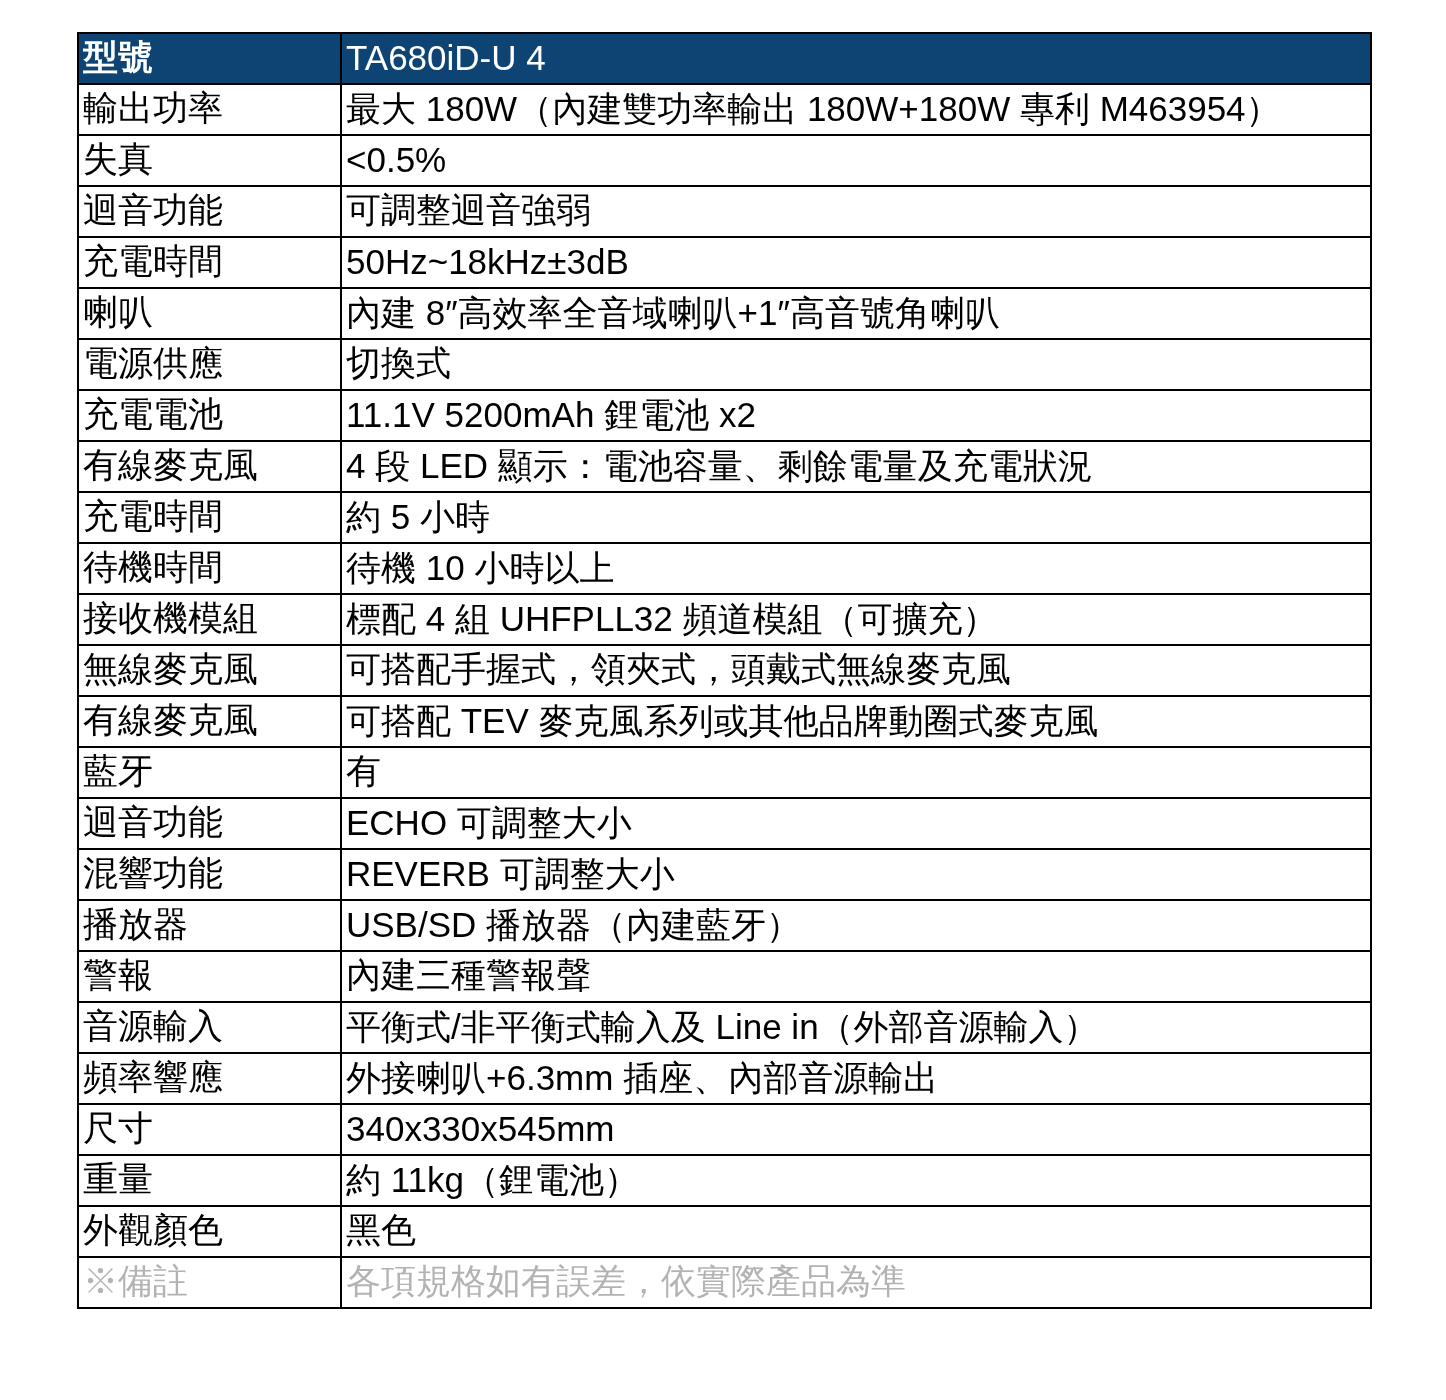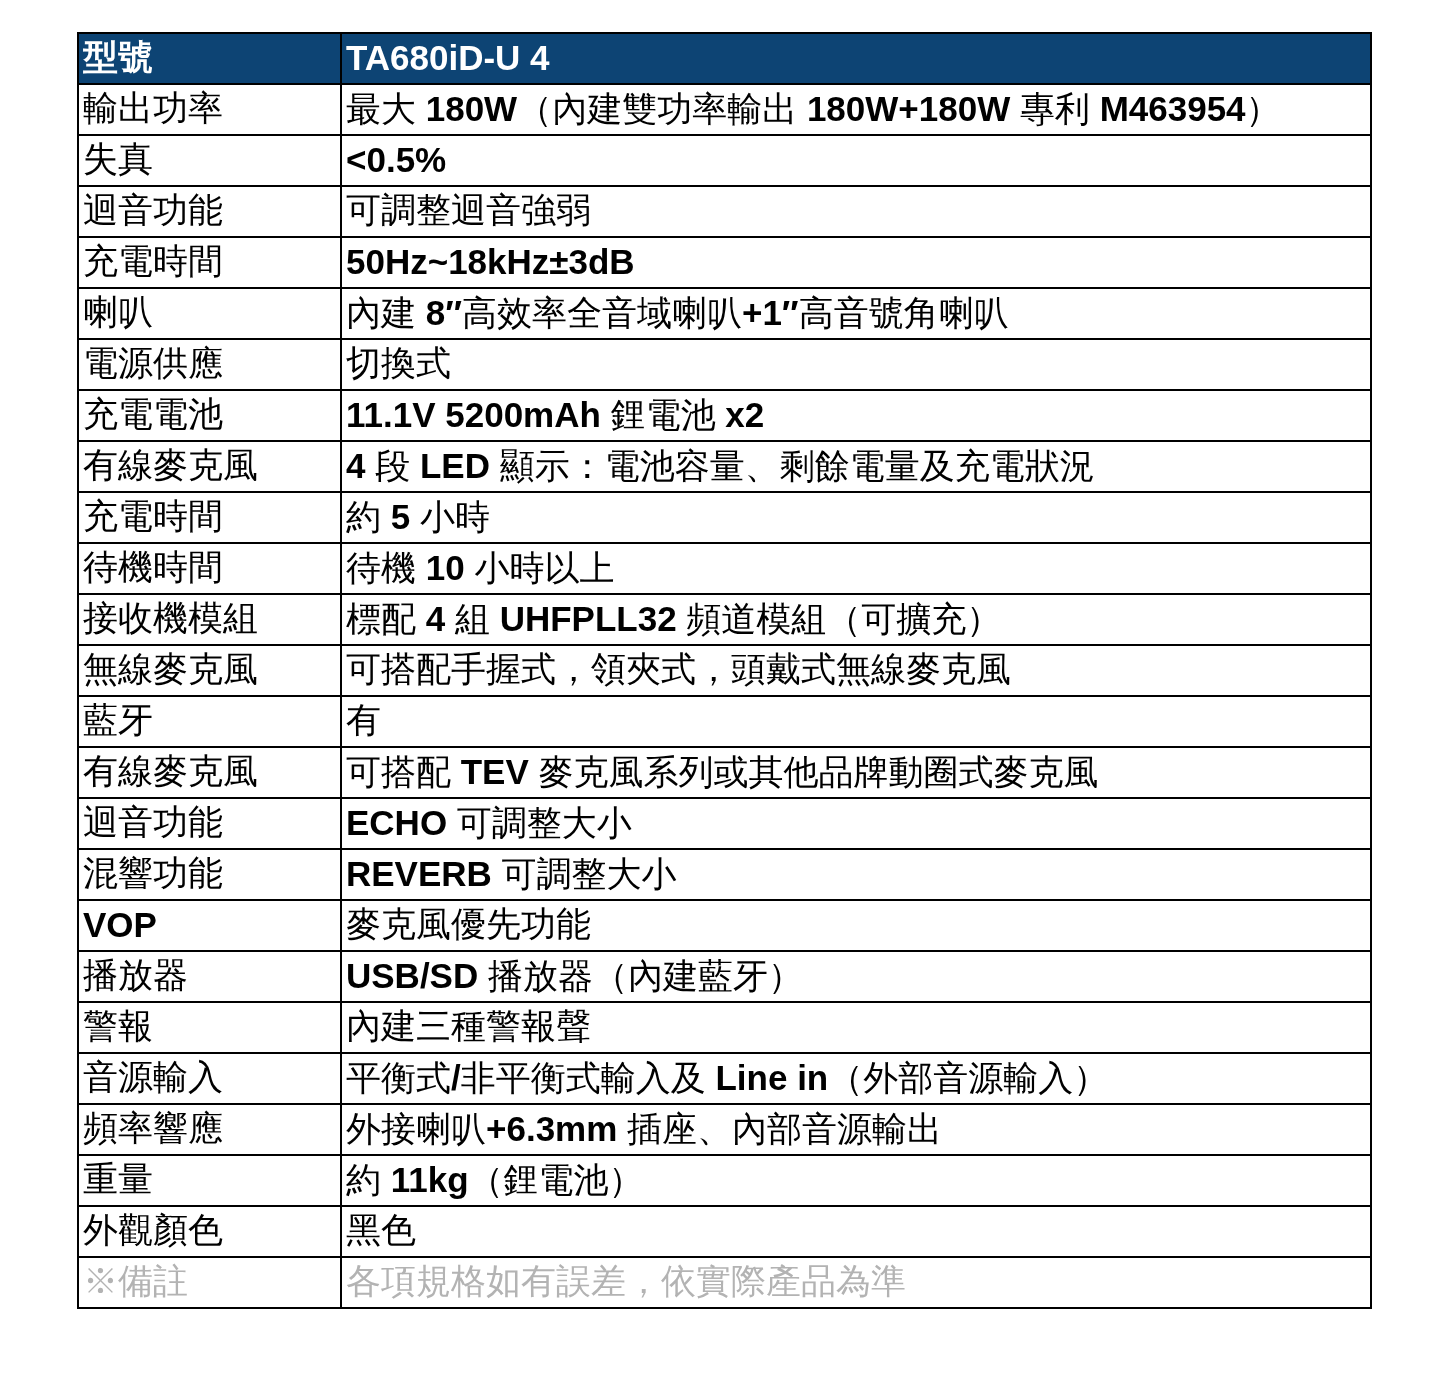--- a/index.html
+++ b/index.html
@@ -44,21 +44,21 @@
     background: var(--header-bg, #0d4474);
     color: var(--header-text, #ffffff);
     font-weight: bold;
   }
   tr.muted td {
     color: var(--muted, #b3b3b3);
   }
   
   b {
     font-family: "Liberation Sans", "DejaVu Sans", sans-serif;
-    font-weight: bold;
+    font-weight: normal;
   }
 </style>
 </head>
 <body>
 
 <div class="page">
   <table class="spec-table">
     <colgroup>
       <col class="col-label">
       <col class="col-value">
@@ -111,56 +111,56 @@
         </tr>
         <tr>
           <td class="label-cell">接收機模組</td>
           <td class="value-cell">標配<b> 4 </b>組<b> UHFPLL32 </b>頻道模組（可擴充）</td>
         </tr>
         <tr>
           <td class="label-cell">無線麥克風</td>
           <td class="value-cell">可搭配手握式，領夾式，頭戴式無線麥克風</td>
         </tr>
         <tr>
+          <td class="label-cell">有線麥克風</td>
+          <td class="value-cell">可搭配<b> TEV </b>麥克風系列或其他品牌動圈式麥克風</td>
+        </tr>
+        <tr>
           <td class="label-cell">藍牙</td>
           <td class="value-cell">有</td>
-        </tr>
-        <tr>
-          <td class="label-cell">有線麥克風</td>
-          <td class="value-cell">可搭配<b> TEV </b>麥克風系列或其他品牌動圈式麥克風</td>
         </tr>
         <tr>
           <td class="label-cell">迴音功能</td>
           <td class="value-cell"><b>ECHO </b>可調整大小</td>
         </tr>
         <tr>
           <td class="label-cell">混響功能</td>
           <td class="value-cell"><b>REVERB </b>可調整大小</td>
-        </tr>
-        <tr>
-          <td class="label-cell"><b>VOP</b></td>
-          <td class="value-cell">麥克風優先功能</td>
         </tr>
         <tr>
           <td class="label-cell">播放器</td>
           <td class="value-cell"><b>USB/SD </b>播放器（內建藍牙）</td>
         </tr>
         <tr>
           <td class="label-cell">警報</td>
           <td class="value-cell">內建三種警報聲</td>
         </tr>
         <tr>
           <td class="label-cell">音源輸入</td>
           <td class="value-cell">平衡式<b>/</b>非平衡式輸入及<b> Line in</b>（外部音源輸入）</td>
         </tr>
         <tr>
           <td class="label-cell">頻率響應</td>
           <td class="value-cell">外接喇叭<b>+6.3mm </b>插座、內部音源輸出</td>
         </tr>
         <tr>
+          <td class="label-cell">尺寸</td>
+          <td class="value-cell"><b>340x330x545mm</b></td>
+        </tr>
+        <tr>
           <td class="label-cell">重量</td>
           <td class="value-cell">約<b> 11kg</b>（鋰電池）</td>
         </tr>
         <tr>
           <td class="label-cell">外觀顏色</td>
           <td class="value-cell">黑色</td>
         </tr>
         <tr class="muted">
           <td class="label-cell">※備註</td>
           <td class="value-cell">各項規格如有誤差，依實際產品為準</td>

